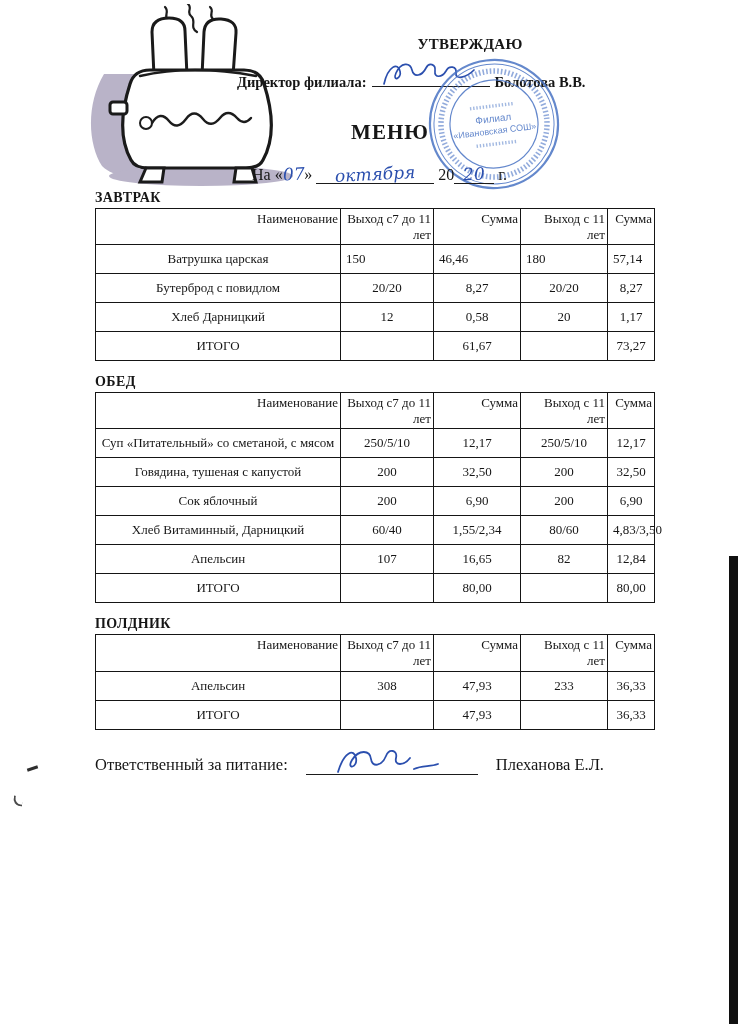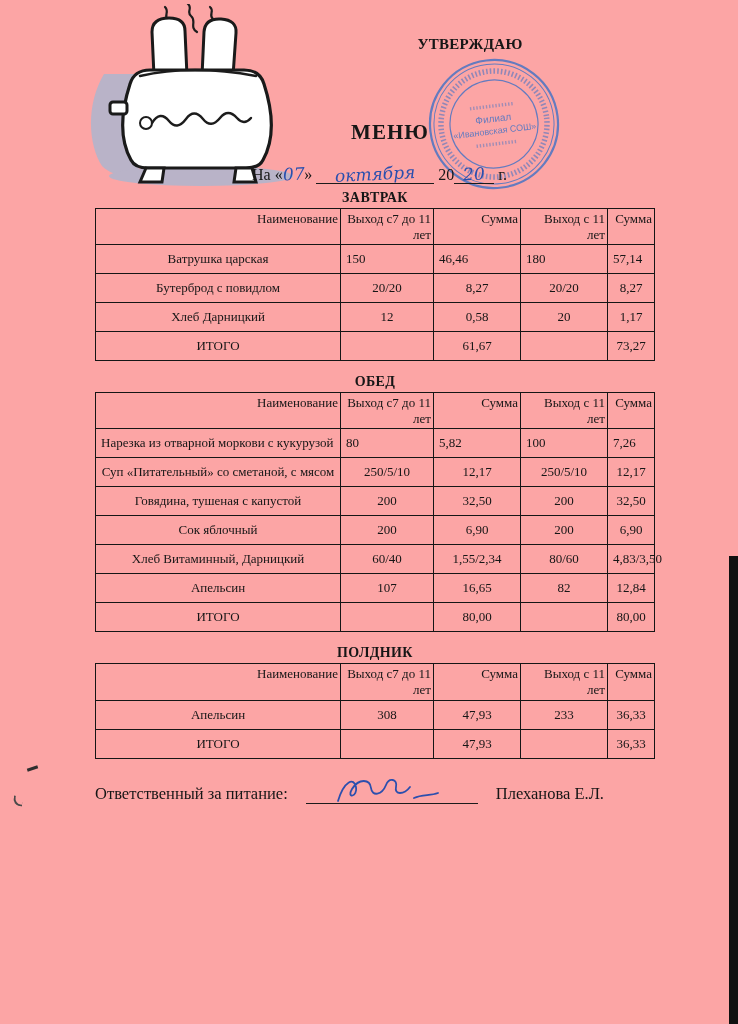--- a/index.html
+++ b/index.html
@@ -1,19 +1,19 @@
 <!DOCTYPE html>
 <html><head>
 <meta charset="utf-8">
 <style>
   html,body{margin:0;padding:0;}
   body{background:#888;}
   .page{
     position:relative; width:738px; height:1024px; margin:0 auto;
-    background:#fca5a5; overflow:hidden;
+    background:#ffffff; overflow:hidden;
     font-family:"Liberation Serif", serif; color:#161616;
   }
   
   .scan-strip-right{position:absolute; right:0; top:556px; width:9px; height:468px; background:#101010;}
   .scan-mark-1{position:absolute; left:27px; top:767px; width:11px; height:3px; background:#2e2e2e; transform:rotate(-18deg);}
   .scan-mark-2{position:absolute; left:13px; top:796px; width:8px; height:8px; border-left:2px solid #4a4a4a; border-bottom:2px solid #4a4a4a; border-radius:0 0 0 8px; transform:rotate(10deg);}
 
   
   .toaster{position:absolute; left:74px; top:4px; width:232px; height:196px;}
   .approve{position:absolute; left:360px; top:36px; width:220px; text-align:center;
@@ -30,21 +30,21 @@
   .date-line{position:absolute; left:252px; top:164px; font-size:16px; white-space:nowrap;}
   .hand{color:var(--ink-blue,#2b4fae); font-style:italic; display:inline-block;
         transform:rotate(-3deg); font-size:17px; font-family:"DejaVu Serif", serif;}
   .blank{display:inline-block; border-bottom:1.4px solid #1b1b1b; text-align:center; height:19px; vertical-align:baseline;}
   .month-blank{width:118px;}
   .year-blank{width:40px;}
 
   
   .doc-body{position:absolute; left:95px; top:190px; width:560px;}
   .section{margin-bottom:13px;}
-  .section-title{text-align:center; font-weight:bold; font-size:14px; margin-bottom:2px; letter-spacing:.4px;}
+  .section-title{font-weight:bold; font-size:14px; margin-bottom:2px; letter-spacing:.4px;}
   table.menu-table{border-collapse:collapse; width:560px; table-layout:fixed; font-size:13px;}
   .menu-table th, .menu-table td{border:1.6px solid #151515; vertical-align:top;}
   .menu-table th{font-weight:normal; padding:2px 2px; line-height:1.2; text-align:right;}
   .menu-table td{padding:6px 5px; text-align:center;}
   .menu-table th:nth-child(1){width:240px;}
   .menu-table th:nth-child(2){width:88px;}
   .menu-table th:nth-child(3){width:82px;}
   .menu-table th:nth-child(4){width:82px;}
   .menu-table td.left{text-align:left;}
 
@@ -80,20 +80,23 @@
 
       <rect x="36" y="98" width="17" height="12" rx="3" fill="#ffffff" stroke="#1a1a1a" stroke-width="3"></rect>
 
       <path d="M72,164 l-6,14 h22 l2,-14 z" fill="#ffffff" stroke="#1a1a1a" stroke-width="3"></path>
       <path d="M162,164 l-2,14 h22 l-4,-14 z" fill="#ffffff" stroke="#1a1a1a" stroke-width="3"></path>
     </svg>
   </div>
 
   <div class="approve">УТВЕРЖДАЮ</div>
 
+  <div class="director-row"><span>Директор филиала:</span><span class="sig-line"><svg width="108" height="34" viewBox="0 0 108 34">
+          <path class="ink-stroke" stroke-width="1.7" d="M10,26 C14,8 24,4 26,13 C28,21 18,24 22,15 C27,4 36,4 38,12 C40,20 48,18 52,10 C55,4 62,6 61,13 C60,20 68,20 72,13 C75,7 83,8 82,15 C81,22 92,20 100,12"></path>
+        </svg></span><span>Болотова В.В.</span></div>
 
   <div class="stamp">
     <svg viewBox="0 0 140 140" width="140" height="140">
       <circle cx="70" cy="70" r="64" class="stamp-stroke" stroke-width="2.2"></circle>
       <circle cx="70" cy="70" r="60" class="stamp-stroke" stroke-width="1"></circle>
       <circle cx="70" cy="70" r="53" class="stamp-stroke" stroke-width="5.5" stroke-dasharray="1.6,2.1" opacity="0.7"></circle>
       <circle cx="70" cy="70" r="44" class="stamp-stroke" stroke-width="1.2"></circle>
       <path d="M48,52 h44" class="stamp-stroke" stroke-width="3.4" stroke-dasharray="1.4,1.8" opacity="0.6"></path>
       <text x="70" y="68" text-anchor="middle" font-size="10">Филиал</text>
       <text x="70" y="80" text-anchor="middle" font-size="9">«Ивановская СОШ»</text>
@@ -161,27 +164,20 @@
             <tr>
               <th>Наименование</th>
               <th>Выход с7 до 11 лет</th>
               <th>Сумма</th>
               <th>Выход с 11 лет</th>
               <th>Сумма</th>
             </tr>
           </thead>
           <tbody>
             <tr>
-              <td class="left">Нарезка из отварной моркови с кукурузой</td>
-              <td class="left">80</td>
-              <td class="left">5,82</td>
-              <td class="left">100</td>
-              <td class="left">7,26</td>
-            </tr>
-            <tr>
               <td>Суп «Питательный» со сметаной, с мясом</td>
               <td>250/5/10</td>
               <td>12,17</td>
               <td>250/5/10</td>
               <td>12,17</td>
             </tr>
             <tr>
               <td>Говядина, тушеная с капустой</td>
               <td>200</td>
               <td>32,50</td>

